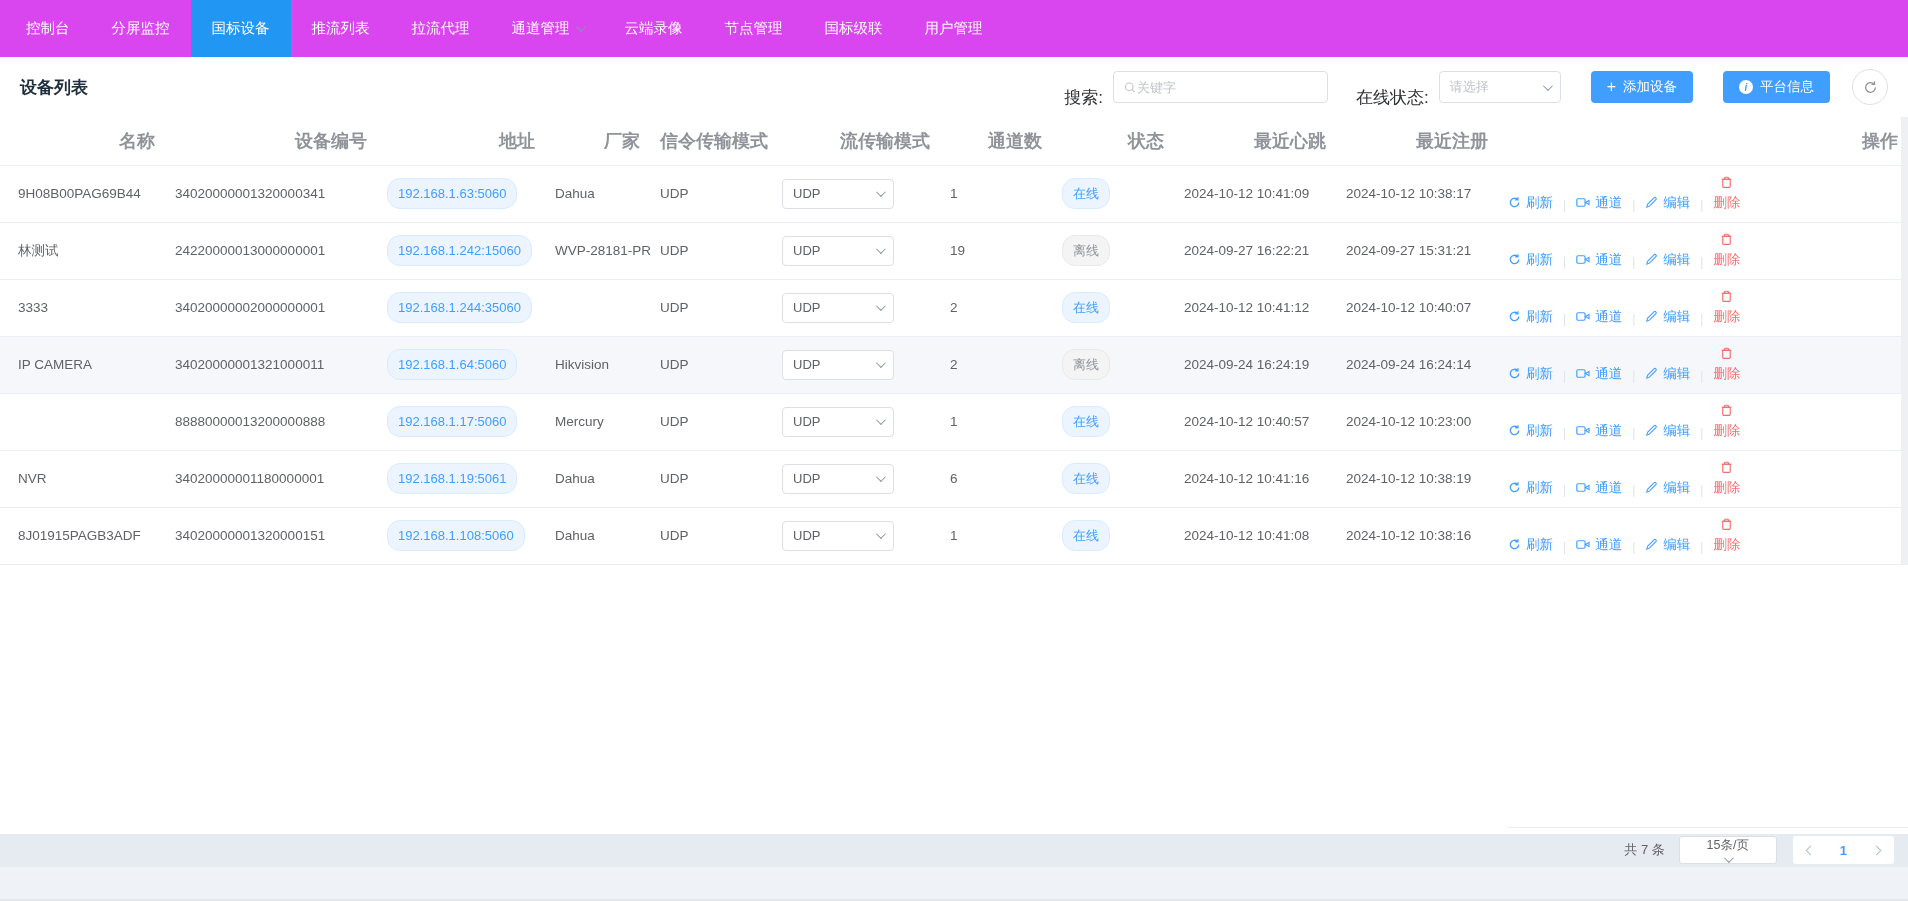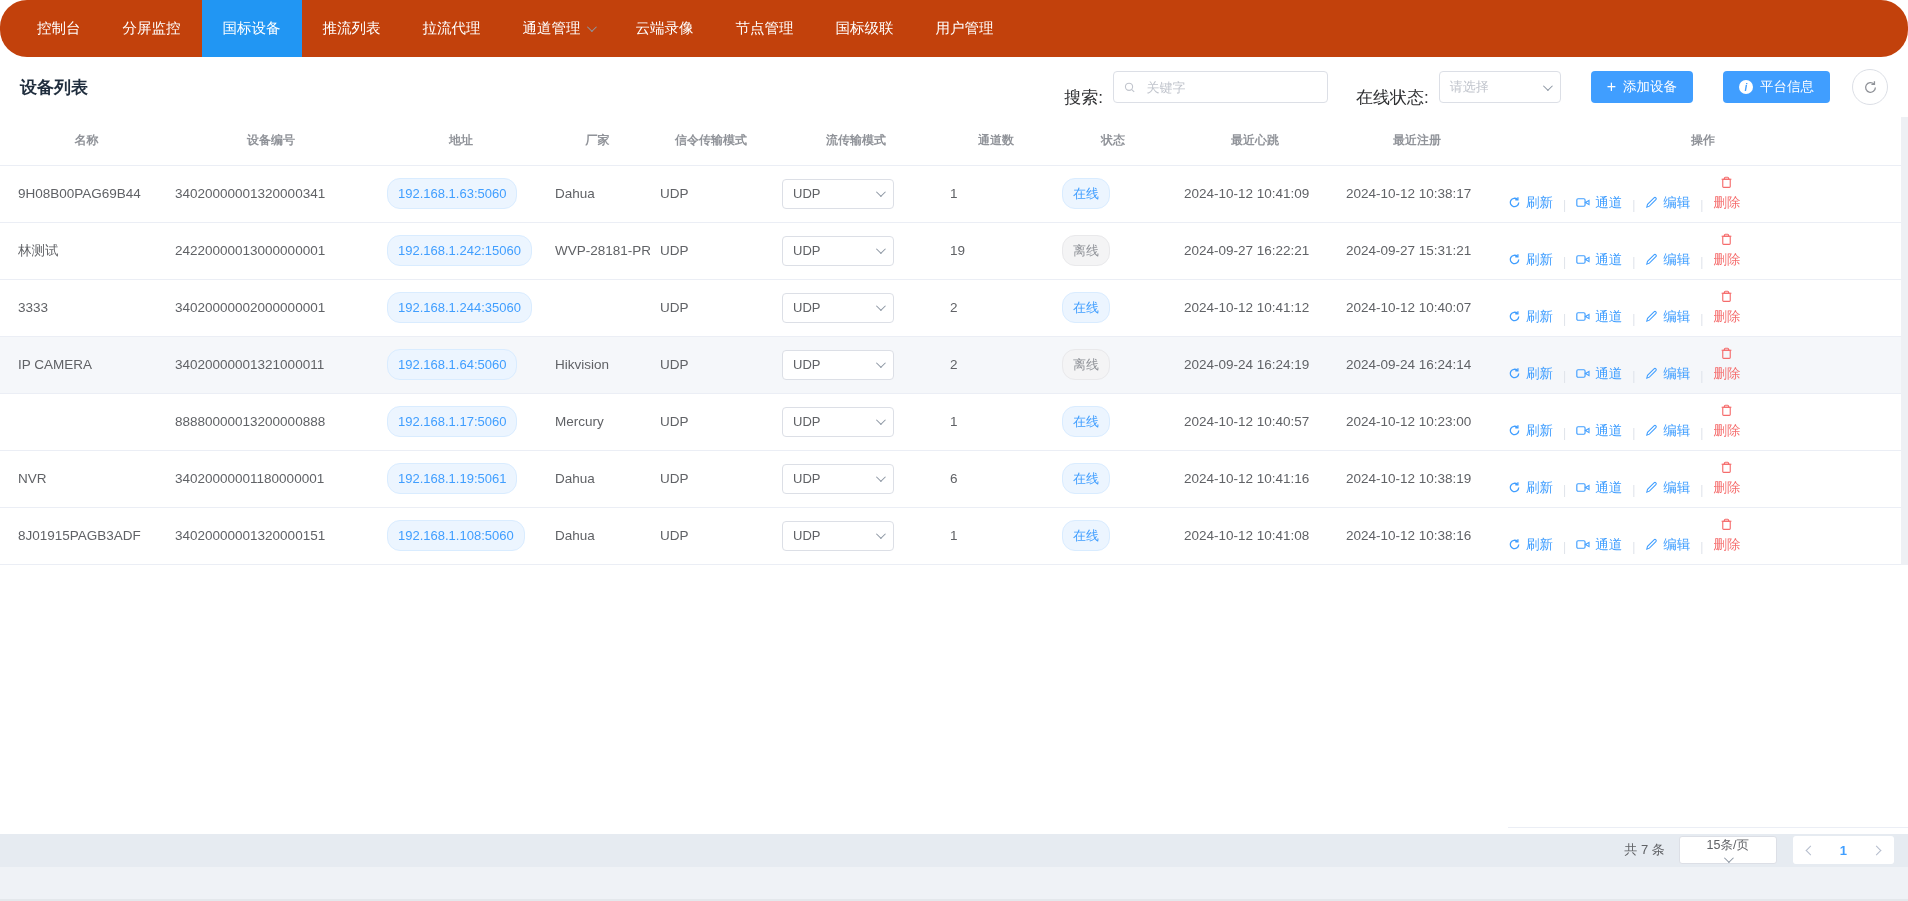--- a/index.html
+++ b/index.html
@@ -1,56 +1,56 @@
 <!DOCTYPE html>
 <html><head>
 <meta charset="utf-8">
 <style>
   * { margin:0; padding:0; box-sizing:border-box; }
   html,body { width:1908px; height:901px; overflow:hidden; background:#fff;
     font-family:"Liberation Sans","DejaVu Sans",sans-serif; }
 
   
-  .navbar { height:57px; background:#c2410c; display:flex; align-items:stretch; padding-left:16px;border-radius:27px; }
+  .navbar { height:57px; background:#d946ef; display:flex; align-items:stretch; padding-left:5px; }
   .nav-item { display:flex; align-items:center; gap:6px; padding:0 21px; color:#ffffff;
     font-size:14.5px; cursor:pointer; white-space:nowrap; }
   .nav-item.active { background:#2196f3; }
   .nav-spacer { flex:1; }
   .nav-user { display:flex; align-items:center; gap:8px; color:#fff; font-size:14px; padding:0 24px; cursor:pointer; }
   .chev { display:inline-block; width:7px; height:7px; border-right:1.5px solid #8d97a3;
     border-bottom:1.5px solid #8d97a3; transform:rotate(45deg) translateY(-2px); }
 
   
   .toolbar { height:60px; display:flex; align-items:center; padding:0 20px; background:#fff; }
   .page-title { font-size:17px; font-weight:bold; color:#1f2d3d; }
   .toolbar-right { margin-left:auto; display:flex; align-items:center; }
   .tb-label { font-size:17px; color:#303133; margin-right:10px;margin-top:20px; }
   .search-box { width:215px; height:32px; border:1px solid #dcdfe6; border-radius:4px;
-    display:flex; align-items:center; padding:0 10px; gap:11px; background:#fff; }
+    display:flex; align-items:center; padding:0 10px; gap:1px; background:#fff; }
   .search-box input { border:none; outline:none; width:100%; font-size:13px; color:#606266;
     font-family:inherit; background:transparent; }
   .search-box input::placeholder { color:#c0c4cc; }
   .sel { height:32px; border:1px solid #dcdfe6; border-radius:4px; background:#fff;
     display:flex; align-items:center; justify-content:space-between; padding:0 10px;
     font-size:13px; color:#c0c4cc; cursor:pointer; }
   .sel.status-sel { width:122px; margin-right:30px; }
   .btn { height:32px; border:none; border-radius:4px; background:#409eff; color:#fff;
     font-size:13.5px; display:flex; align-items:center; gap:7px; padding:0 16px;
     cursor:pointer; font-family:inherit; }
   .btn .plus { font-size:16px; line-height:1; font-weight:400; }
   .btn.platform { margin-left:30px; }
   .info-dot { width:14px; height:14px; border-radius:50%; background:#fff; color:#409eff;
     font-size:10px; font-weight:bold; font-style:italic; display:flex; align-items:center; justify-content:center; }
   .refresh-circle { width:36px; height:36px; border-radius:50%; border:1px solid #dcdfe6;
     background:#fff; margin-left:22px; display:flex; align-items:center; justify-content:center; cursor:pointer; }
 
   
   .table-area { position:relative; }
   table { width:100%; border-collapse:collapse; table-layout:fixed; }
-  th { height:48px; text-align:center; font-size:12px; color:#909399; font-weight:bold;
+  th { height:48px; text-align:right; font-size:18px; color:#909399; font-weight:bold;
     padding:0 10px; border-bottom:1px solid #ebeef5; white-space:nowrap; }
   td { height:57px; font-size:13.5px; color:#606266; padding:0 10px;
     border-bottom:1px solid #ebeef5; white-space:nowrap; overflow:hidden; }
   th:first-child, td:first-child { padding-left:18px; }
   tr.hl td { background:#f5f7fa; }
   .tag { display:inline-block; font-size:13px; line-height:1; padding:8px 10px; border-radius:13px; }
   .tag.blue { background:#ecf5ff; border:1px solid #d9ecff; color:#409eff; }
   .tag.gray { background:#f4f4f5; border:1px solid #e9e9eb; color:#909399; }
   .stream-sel { width:112px; height:30px; border:1px solid #dcdfe6; border-radius:4px;
     display:flex; align-items:center; justify-content:space-between; padding:0 10px;

